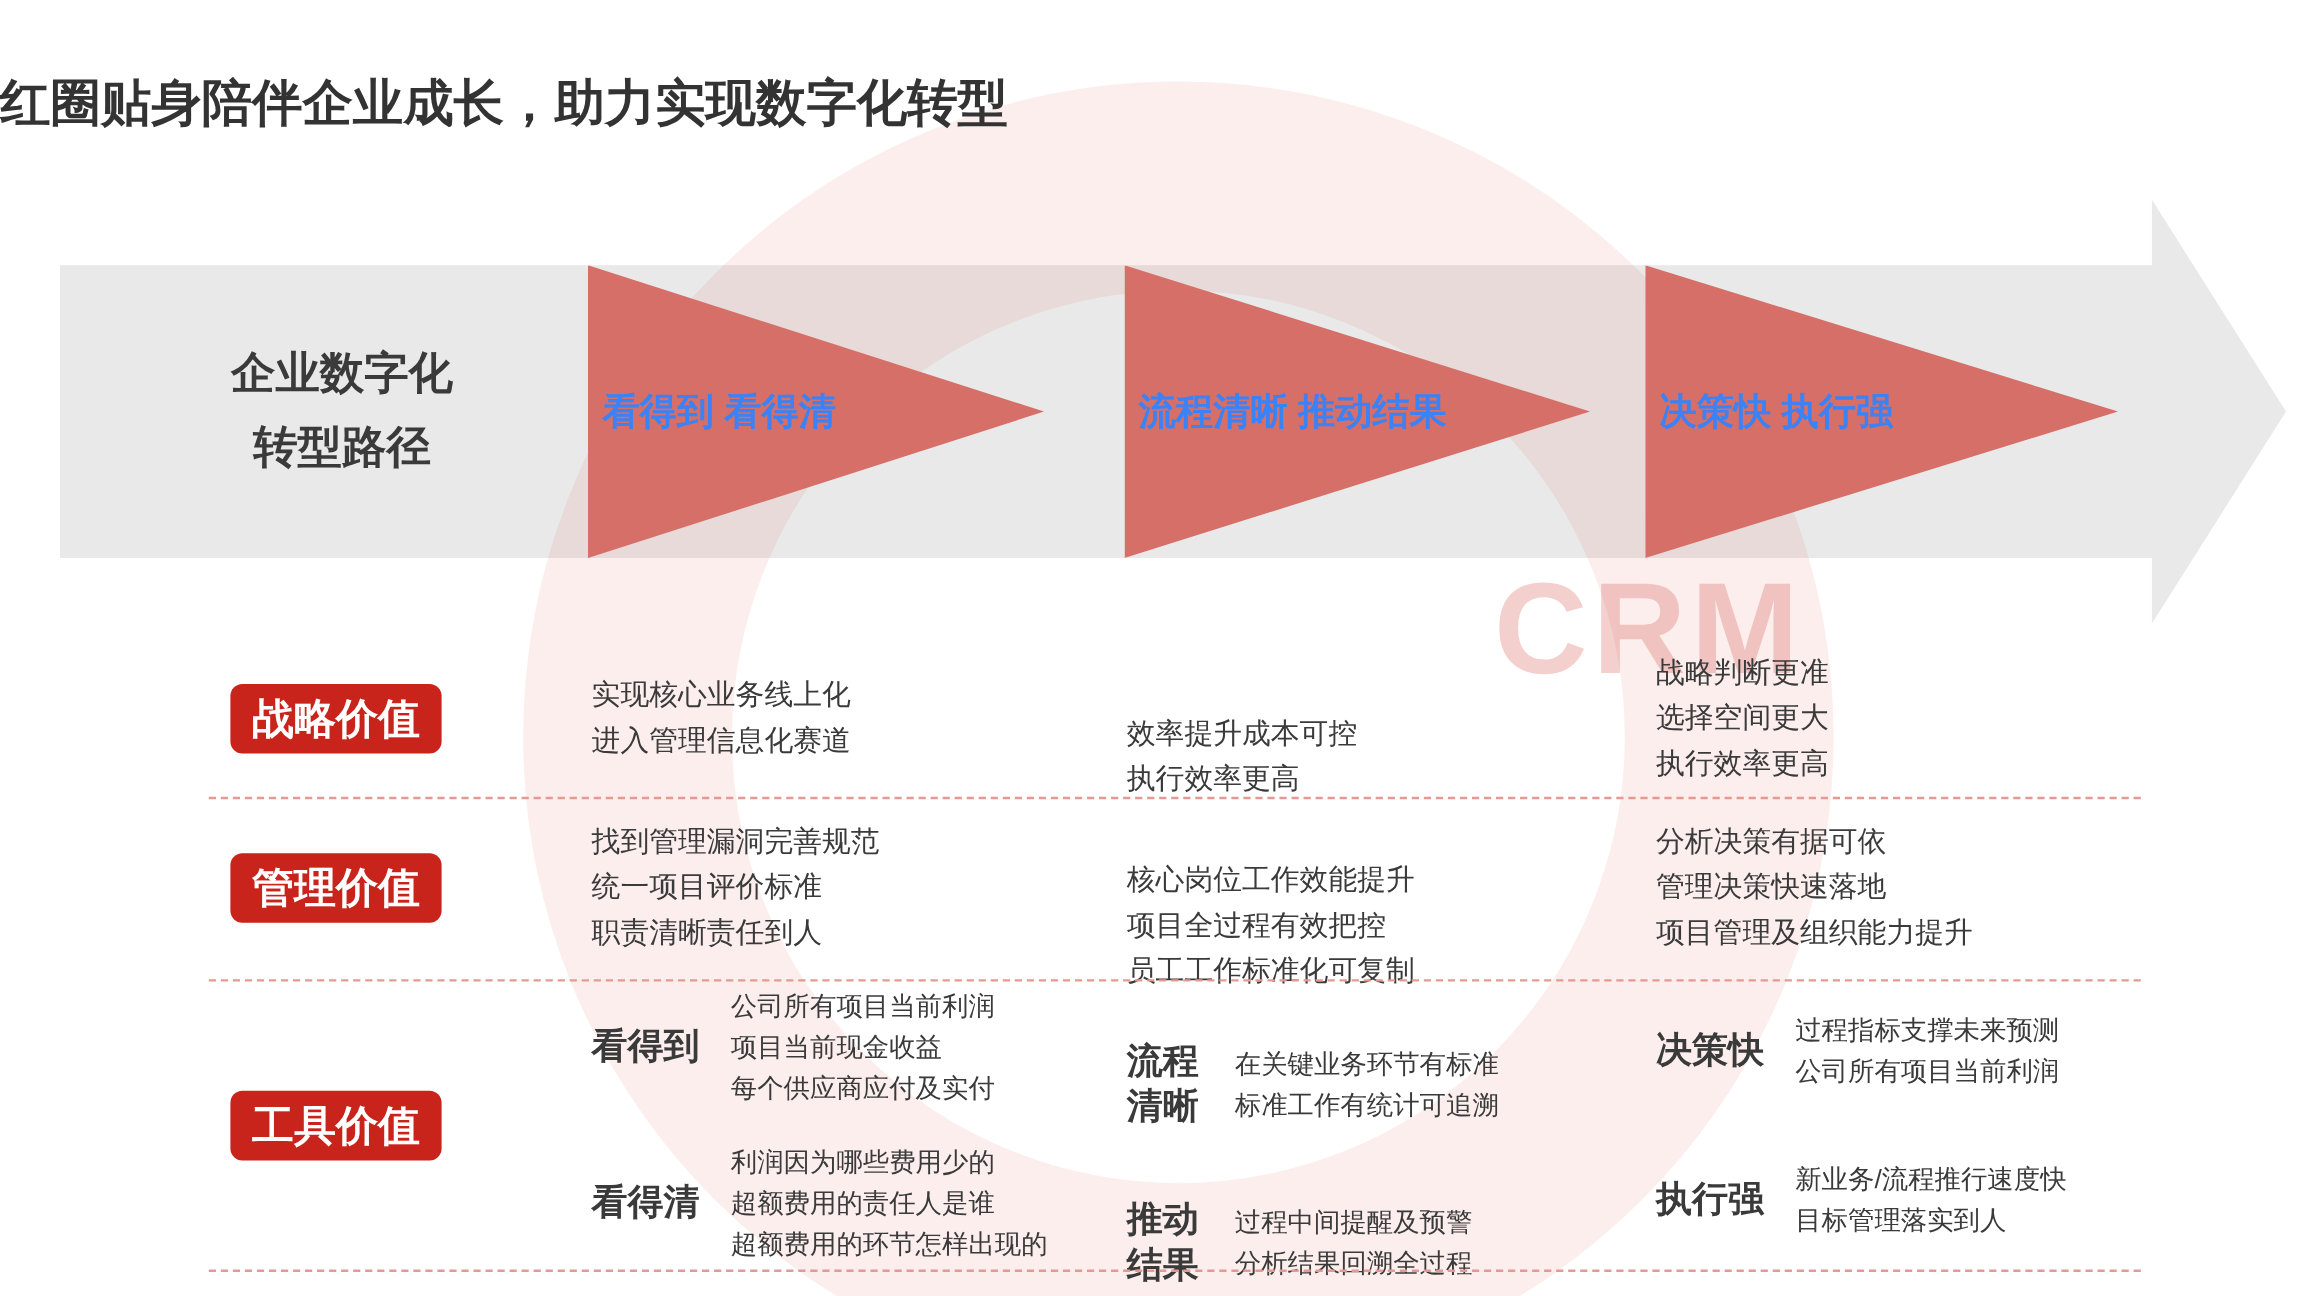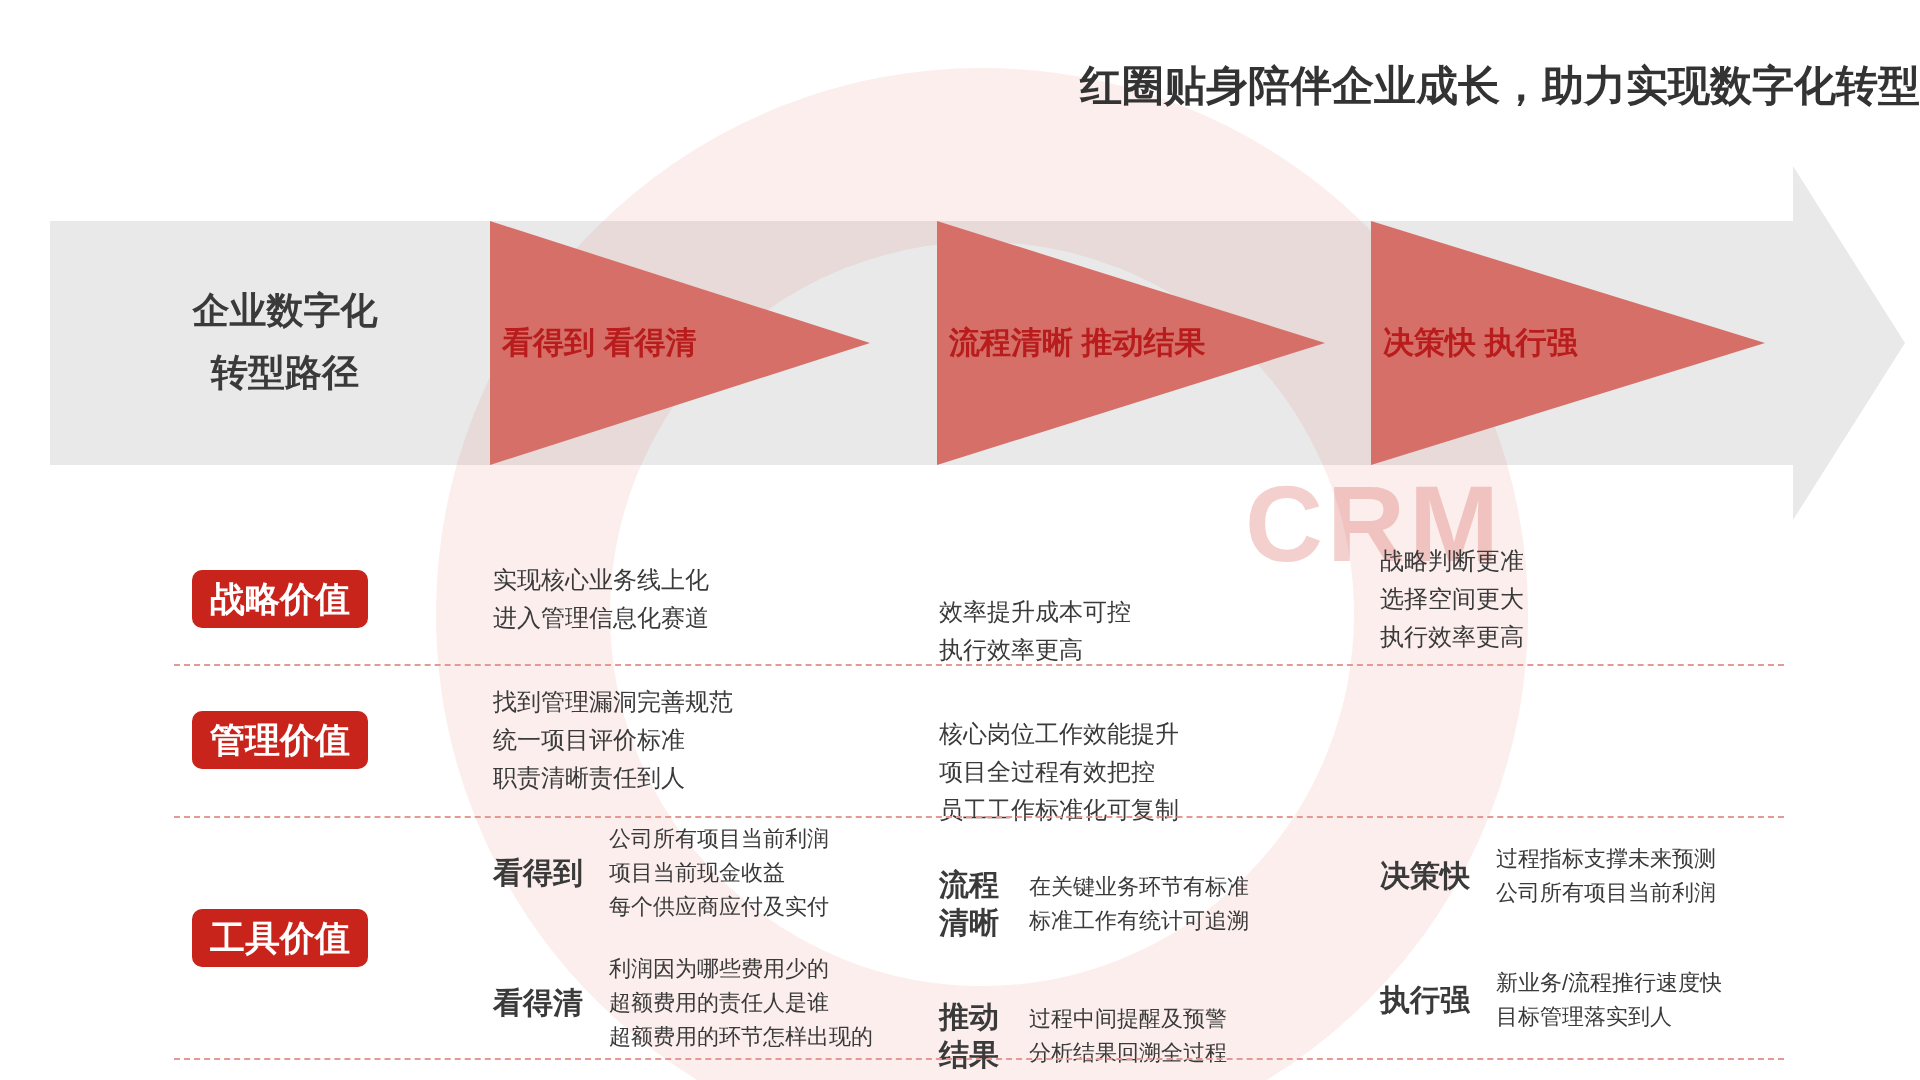--- a/index.html
+++ b/index.html
@@ -13,41 +13,41 @@
     border:174px solid var(--watermark-ring,rgba(213,85,75,0.10));
     border-radius:50%;z-index:1;pointer-events:none;
   }
   .watermark-text{
     position:absolute;left:1245px;top:470px;font-size:108px;font-weight:bold;
     letter-spacing:4px;color:var(--watermark-text-color,rgba(213,85,75,0.28));
     z-index:1;pointer-events:none;line-height:1;
   }
   
   .title{
-    position:absolute;top:58px;left:0;width:100%;text-align:right;margin:0;
+    position:absolute;top:58px;left:0;width:100%;text-align:left;margin:0;
     font-size:42px;font-weight:bold;color:var(--title-dark,#333);z-index:2;
   }
   
   .band{position:absolute;left:50px;top:221px;width:1745px;height:244px;background:var(--band-gray,#e9e9e9);z-index:0;}
   .band-arrowhead{
     position:absolute;left:1793px;top:166px;width:112px;height:354px;
     background:var(--band-gray,#e9e9e9);
     clip-path:polygon(0 0,100% 50%,0 100%);z-index:0;
   }
   .band-label{
     position:absolute;left:120px;top:280px;width:330px;text-align:center;
     font-size:37px;font-weight:bold;line-height:62px;z-index:2;
   }
   
   .stage{position:absolute;top:221px;height:244px;z-index:2;}
   .stage-tri{position:absolute;left:0;top:0;width:100%;height:100%;
     background:var(--triangle-red,#d56f68);clip-path:polygon(0 0,100% 50%,0 100%);}
   .stage-label{
     position:absolute;left:12px;top:50%;transform:translateY(-50%);
-    color:#b91c1c;font-size:31px;font-weight:bold;white-space:nowrap;text-align:right;
+    color:#3b82f6;font-size:31px;font-weight:bold;white-space:nowrap;text-align:right;
   }
   .stage1{left:490px;width:380px;}
   .stage2{left:937px;width:388px;}
   .stage3{left:1371px;width:394px;}
   
   .row{position:absolute;left:0;width:1920px;z-index:2;}
   .row1{top:534px;height:130px;}
   .row2{top:664px;height:152px;}
   .row3{top:816px;height:244px;}
   .badge{
@@ -124,20 +124,25 @@
     <div class="col c1">
       <div>找到管理漏洞完善规范</div>
       <div>统一项目评价标准</div>
       <div>职责清晰责任到人</div>
     </div>
     <div class="col c2">
       <div>核心岗位工作效能提升</div>
       <div>项目全过程有效把控</div>
       <div>员工工作标准化可复制</div>
     </div>
+    <div class="col c3">
+      <div>分析决策有据可依</div>
+      <div>管理决策快速落地</div>
+      <div>项目管理及组织能力提升</div>
+    </div>
   </div>
 
   <div class="dash d2"></div>
 
   <div class="row row3">
     <div class="badge">工具价值</div>
 
     <div class="col c1">
       <div class="group">
         <div class="group-label">看得到</div>

